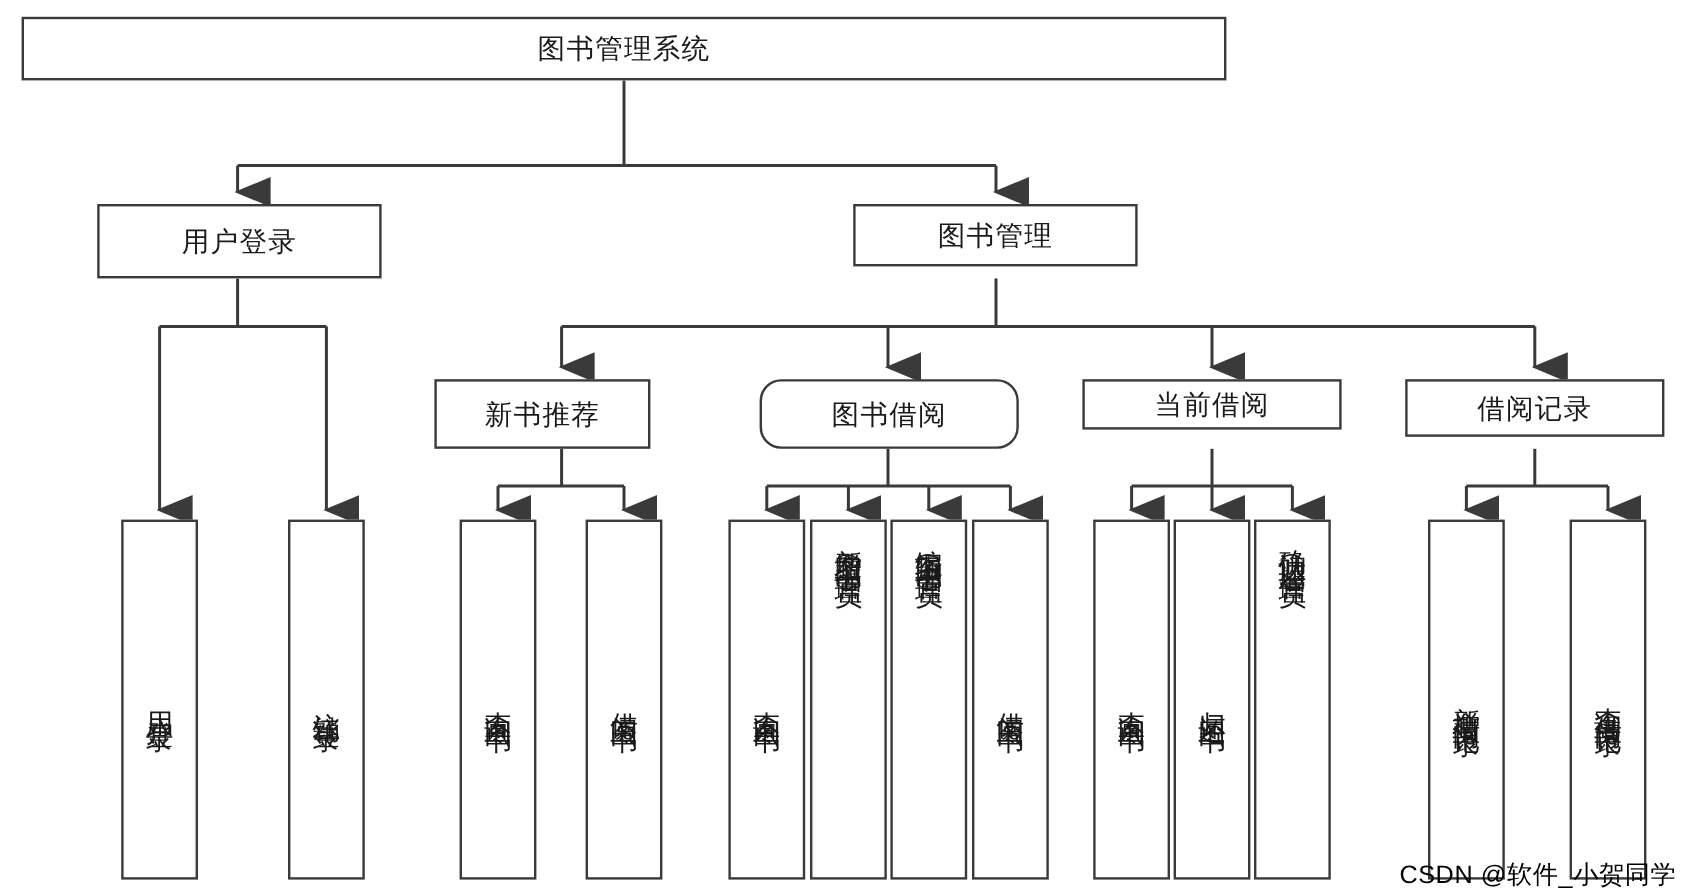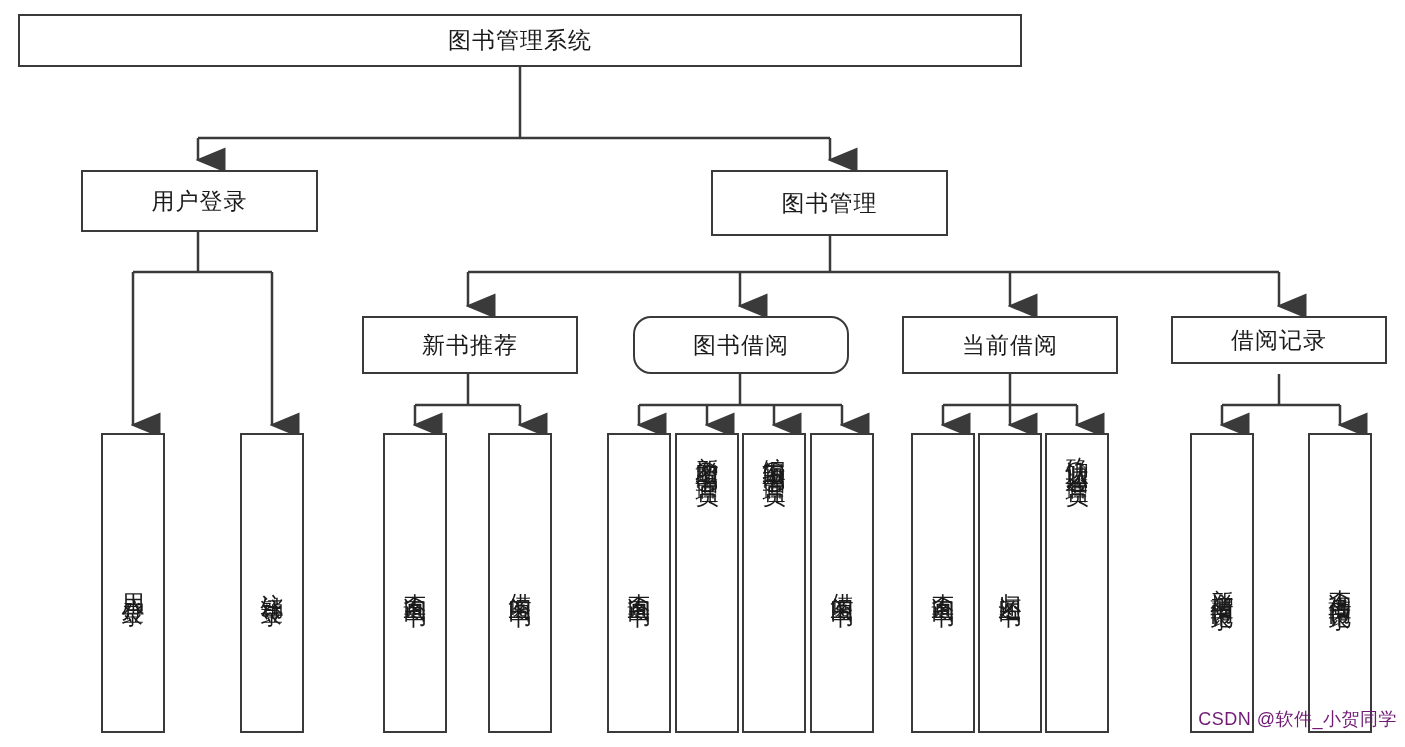--- a/index.html
+++ b/index.html
@@ -55,23 +55,23 @@
     white-space: nowrap;
     display: block;
   }
   .node.leaf.center-v {
     align-items: center;
     padding-top: 0;
   }
   .watermark {
     position: absolute;
     right: 8px;
-    bottom: 16px;
-    font-size: 18px;
-    color: #701a75;
+    bottom: 4px;
+    font-size: 21px;
+    color: #000000;
     letter-spacing: 0.5px;
     white-space: nowrap;
     user-select: none;
   }
 </style>
 </head>
 <body>
 
 <div id="canvas">
 
@@ -126,33 +126,33 @@
   </svg>
 
   <div class="node" style="left:18px; top:14px; width:1004px; height:53px;">
     <span class="node-label">图书管理系统</span>
   </div>
 
   <div class="node" style="left:81px; top:170px; width:237px; height:62px;">
     <span class="node-label">用户登录</span>
   </div>
 
-  <div class="node" style="left:711px; top:170px; width:237px; height:66px;">
+  <div class="node" style="left:711px; top:170px; width:237px; height:52px;">
     <span class="node-label">图书管理</span>
   </div>
 
-  <div class="node" style="left:362px; top:316px; width:216px; height:58px;">
+  <div class="node" style="left:362px; top:316px; width:180px; height:58px;">
     <span class="node-label">新书推荐</span>
   </div>
 
   <div class="node" style="left:633px; top:316px; width:216px; height:58px;border-radius:18px;">
     <span class="node-label">图书借阅</span>
   </div>
 
-  <div class="node" style="left:902px; top:316px; width:216px; height:58px;">
+  <div class="node" style="left:902px; top:316px; width:216px; height:42px;">
     <span class="node-label">当前借阅</span>
   </div>
 
   <div class="node" style="left:1171px; top:316px; width:216px; height:48px;">
     <span class="node-label">借阅记录</span>
   </div>
 
   <div class="node leaf center-v" style="left:101px; top:433px; width:64px; height:300px;">
     <span class="node-label">用户登录</span>
   </div>

